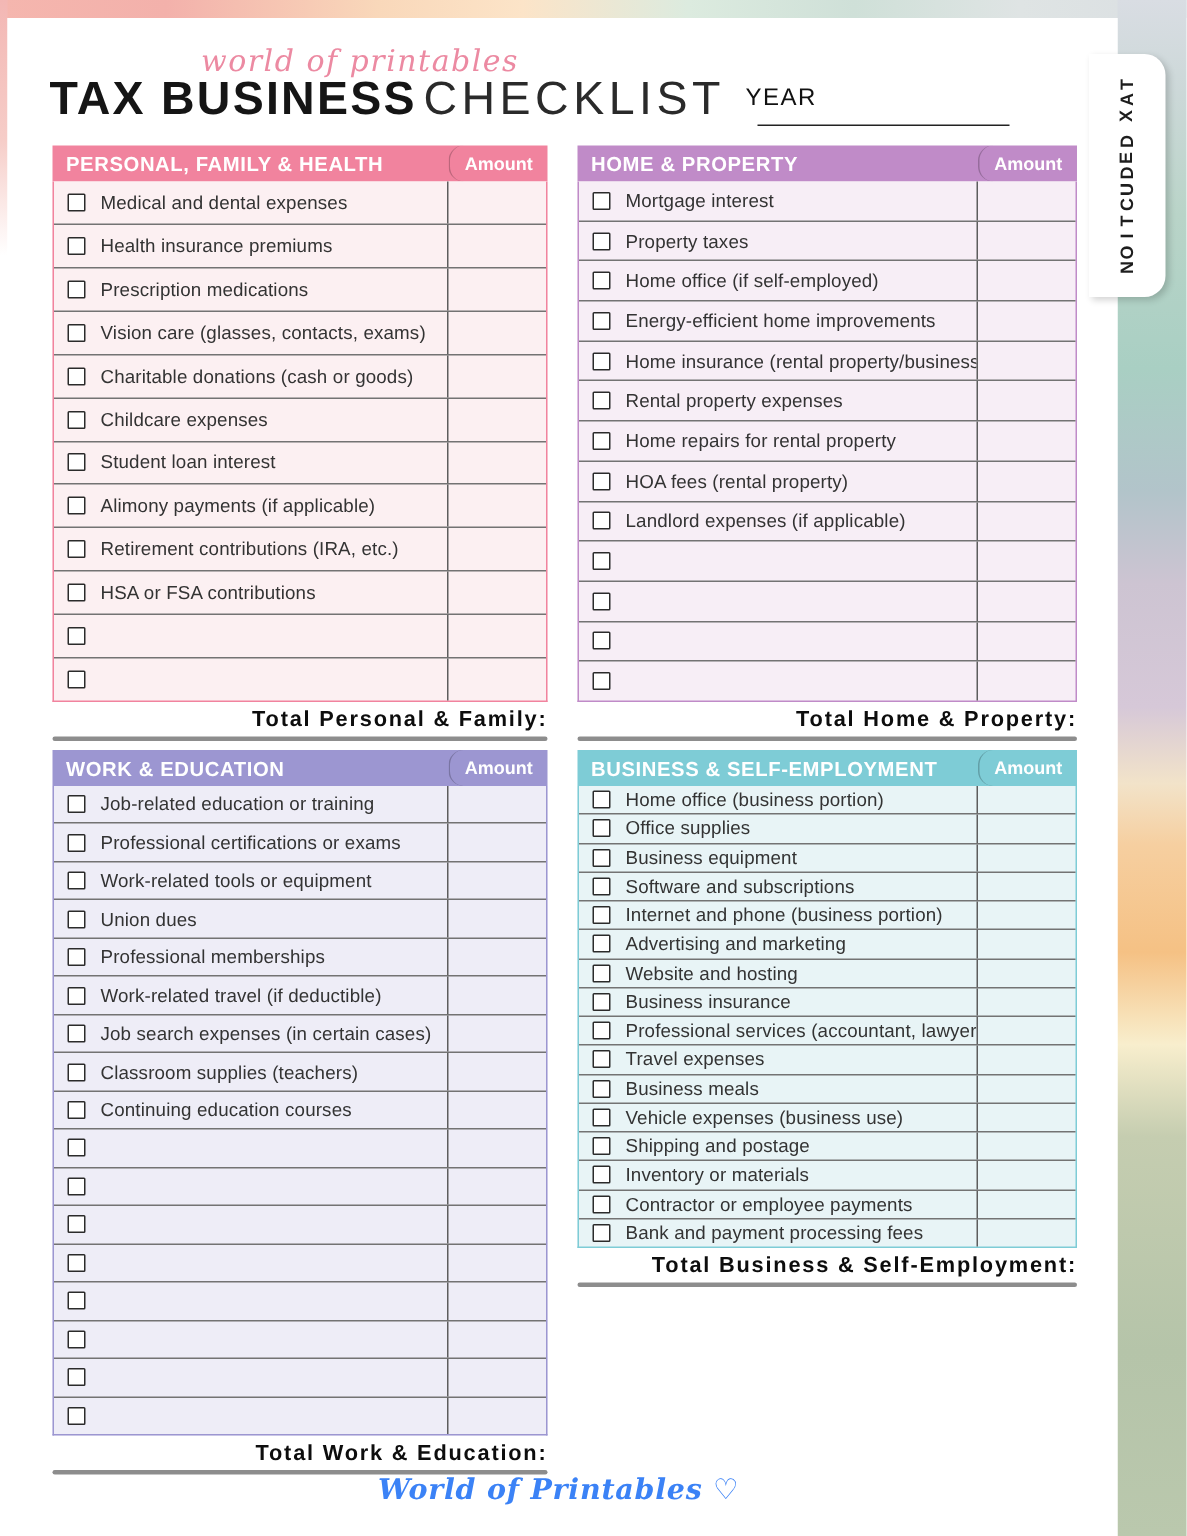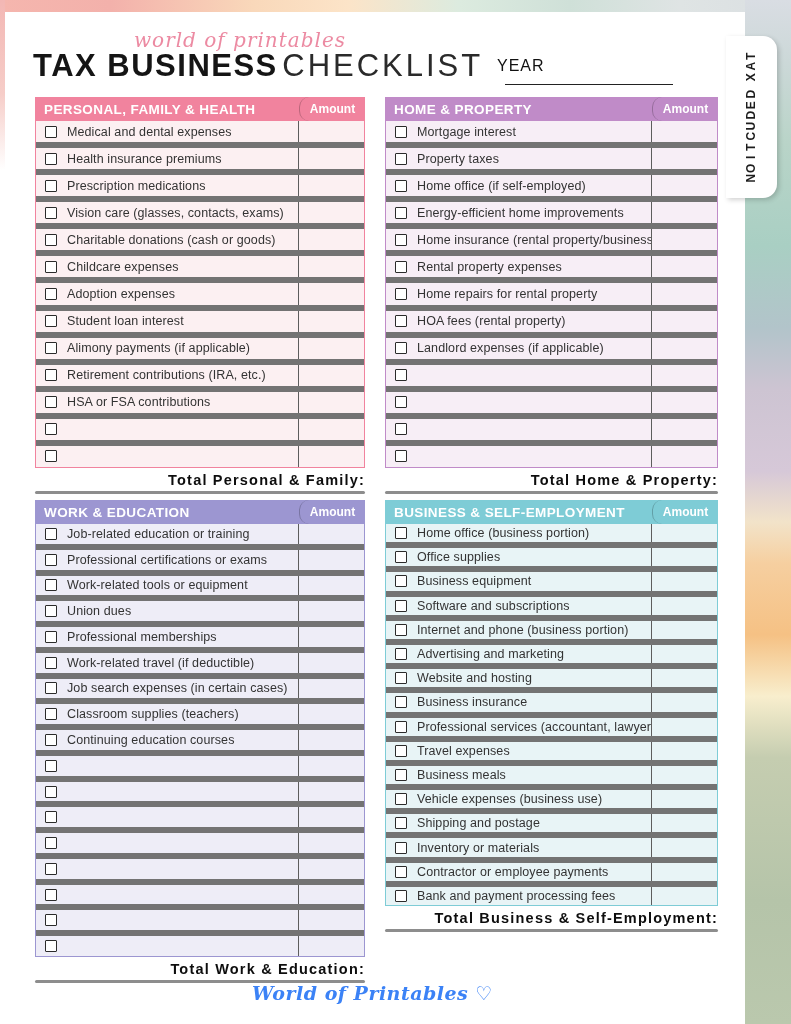--- a/index.html
+++ b/index.html
@@ -80,21 +80,21 @@
     width:66px; text-align:center; font-size:12px; font-weight:bold;
     border-left:1px solid rgba(0,0,0,0.22); align-self:stretch;
     display:flex; align-items:center; justify-content:center;border-radius:10px;
   }
   .rows {
     display:flex; flex-direction:column;
     border:1.5px solid; border-top:none;
   }
   .row {
     flex:1; display:flex; align-items:center;
-    border-bottom:6px solid #737373;
+    border-bottom:1px solid #737373;
   }
   .row:last-child { border-bottom:none; }
   .checkbox {
     width:12px; height:12px; border:1.7px solid #2b2b2b; border-radius:1px;
     background:#fff; margin-left:9px; flex:none;
   }
   .item-label {
     flex:1; padding-left:10px; font-size:12.5px; color:#333;
     white-space:nowrap; overflow:hidden; letter-spacing:0.1px;
   }
@@ -181,25 +181,20 @@
           <span class="item-label">Charitable donations (cash or goods)</span>
           <span class="amount-cell"></span>
         </div>
         <div class="row">
           <span class="checkbox"></span>
           <span class="item-label">Childcare expenses</span>
           <span class="amount-cell"></span>
         </div>
         <div class="row">
           <span class="checkbox"></span>
-          <span class="item-label">Adoption expenses</span>
-          <span class="amount-cell"></span>
-        </div>
-        <div class="row">
-          <span class="checkbox"></span>
           <span class="item-label">Student loan interest</span>
           <span class="amount-cell"></span>
         </div>
         <div class="row">
           <span class="checkbox"></span>
           <span class="item-label">Alimony payments (if applicable)</span>
           <span class="amount-cell"></span>
         </div>
         <div class="row">
           <span class="checkbox"></span>
@@ -393,21 +388,21 @@
         </div>
       </div>
       <div class="total-row">Total Work &amp; Education:</div>
       <div class="total-line"></div>
     </section>
     <section class="sec" style="left: 385px; top: 500px; width: 333px;">
       <div class="sec-header" style="background: rgb(126, 204, 214); justify-content: flex-end;">
         <span class="sec-title">BUSINESS &amp; SELF-EMPLOYMENT</span>
         <span class="sec-amount">Amount</span>
       </div>
-      <div class="rows" style="height: 382px; background: rgb(232, 244, 246); border-color: rgb(126, 204, 214);">
+      <div class="rows" style="height: 308px; background: rgb(232, 244, 246); border-color: rgb(126, 204, 214);">
         <div class="row">
           <span class="checkbox"></span>
           <span class="item-label">Home office (business portion)</span>
           <span class="amount-cell"></span>
         </div>
         <div class="row">
           <span class="checkbox"></span>
           <span class="item-label">Office supplies</span>
           <span class="amount-cell"></span>
         </div>

